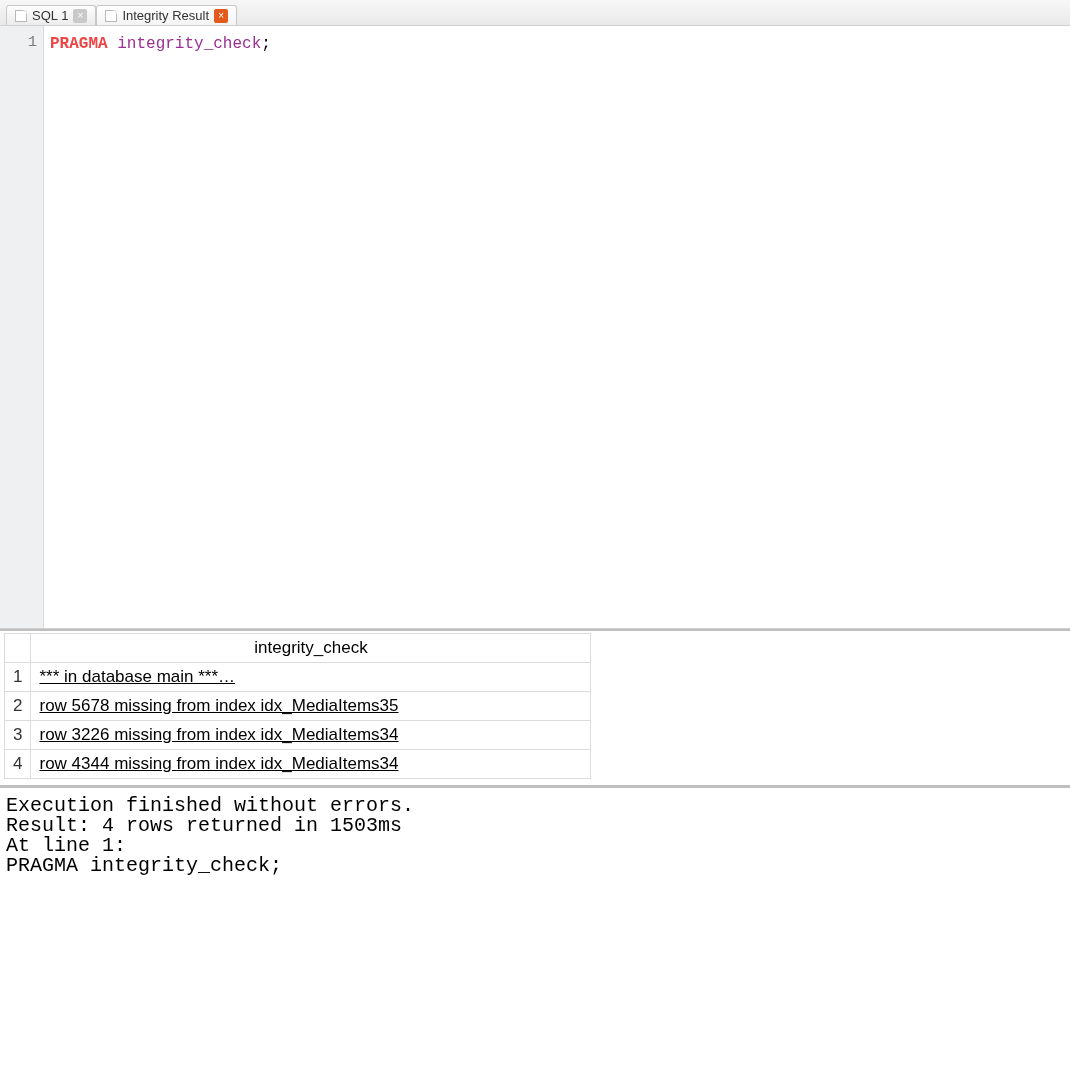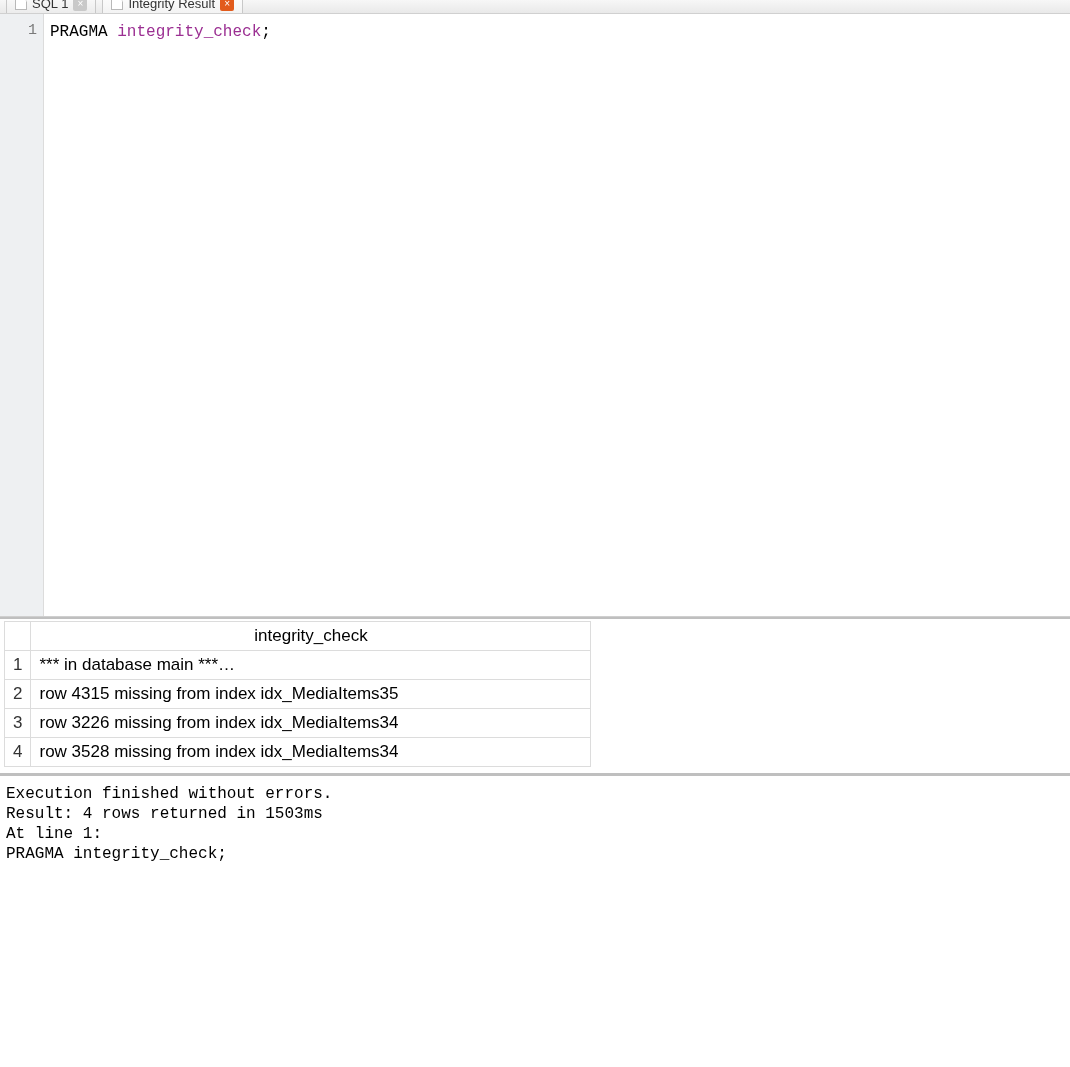--- a/index.html
+++ b/index.html
@@ -12,26 +12,26 @@
   height: 1067px;
   overflow: hidden;
   display: flex;
   flex-direction: column;
 }
 
 
 .tab-bar {
   display: flex;
   align-items: flex-end;
-  height: 14px;
+  height: 26px;
   background: linear-gradient(#f7f7f7, #e9e9e9);
   border-bottom: 1px solid #d0d0d0;
   padding-left: 6px;
   font-size: 13px;
-  gap: 6px;
+  gap: 0;
   overflow: hidden;
 }
 .tab {
   display: flex;
   align-items: center;
   gap: 5px;
   padding: 2px 8px;
   border: 1px solid #c8c8c8;
   border-bottom: none;
   border-radius: 3px 3px 0 0;
@@ -89,21 +89,21 @@
   padding: 8px 6px 0 0;
 }
 .code-area {
   flex: 1;
   padding: 8px 6px;
   font-family: Consolas, "Courier New", monospace;
   font-size: 16px;
   line-height: 20px;
   white-space: pre;
 }
-.kw { color: #000000; font-weight: normal; }
+.kw { color: #ef4444; font-weight: bold; }
 .ident { color: #9b2f92; }
 .punct { color: #000; }
 
 
 .results-pane {
   border-top: 2px solid #bfbfbf;
   border-bottom: 1px solid #bfbfbf;
   background: #fff;
 }
 .results-table {
@@ -120,29 +120,29 @@
 }
 .results-table th {
   font-weight: normal;
   text-align: center;
 }
 .results-table .rownum {
   text-align: right;
   width: 20px;
   color: #333;
 }
-.results-table td.cell { min-width: 560px; }
+.results-table td.cell { min-width: 560px; text-decoration: underline; }
 
 
 .log-pane {
   flex: 1;
   border-top: 2px solid #bfbfbf;
   padding: 8px 6px;
   font-family: Consolas, "Courier New", monospace;
-  font-size: 16px;
+  font-size: 20px;
   line-height: 20px;
   white-space: pre;
   color: #000;
   background: #fff;
 }
 </style>
 </head>
 <body>
 
 <div class="tab-bar">
@@ -173,29 +173,29 @@
         <th>integrity_check</th>
       </tr>
     </thead>
     <tbody>
       <tr>
         <td class="rownum">1</td>
         <td class="cell">*** in database main ***…</td>
       </tr>
       <tr>
         <td class="rownum">2</td>
-        <td class="cell">row 4315 missing from index idx_MediaItems35</td>
+        <td class="cell">row 5678 missing from index idx_MediaItems35</td>
       </tr>
       <tr>
         <td class="rownum">3</td>
         <td class="cell">row 3226 missing from index idx_MediaItems34</td>
       </tr>
       <tr>
         <td class="rownum">4</td>
-        <td class="cell">row 3528 missing from index idx_MediaItems34</td>
+        <td class="cell">row 4344 missing from index idx_MediaItems34</td>
       </tr>
     </tbody>
   </table>
 </div>
 
 <div class="log-pane"><span>Execution finished without errors.</span>
 <span>Result: 4 rows returned in 1503ms</span>
 <span>At line 1:</span>
 <span>PRAGMA integrity_check;</span></div>
 

